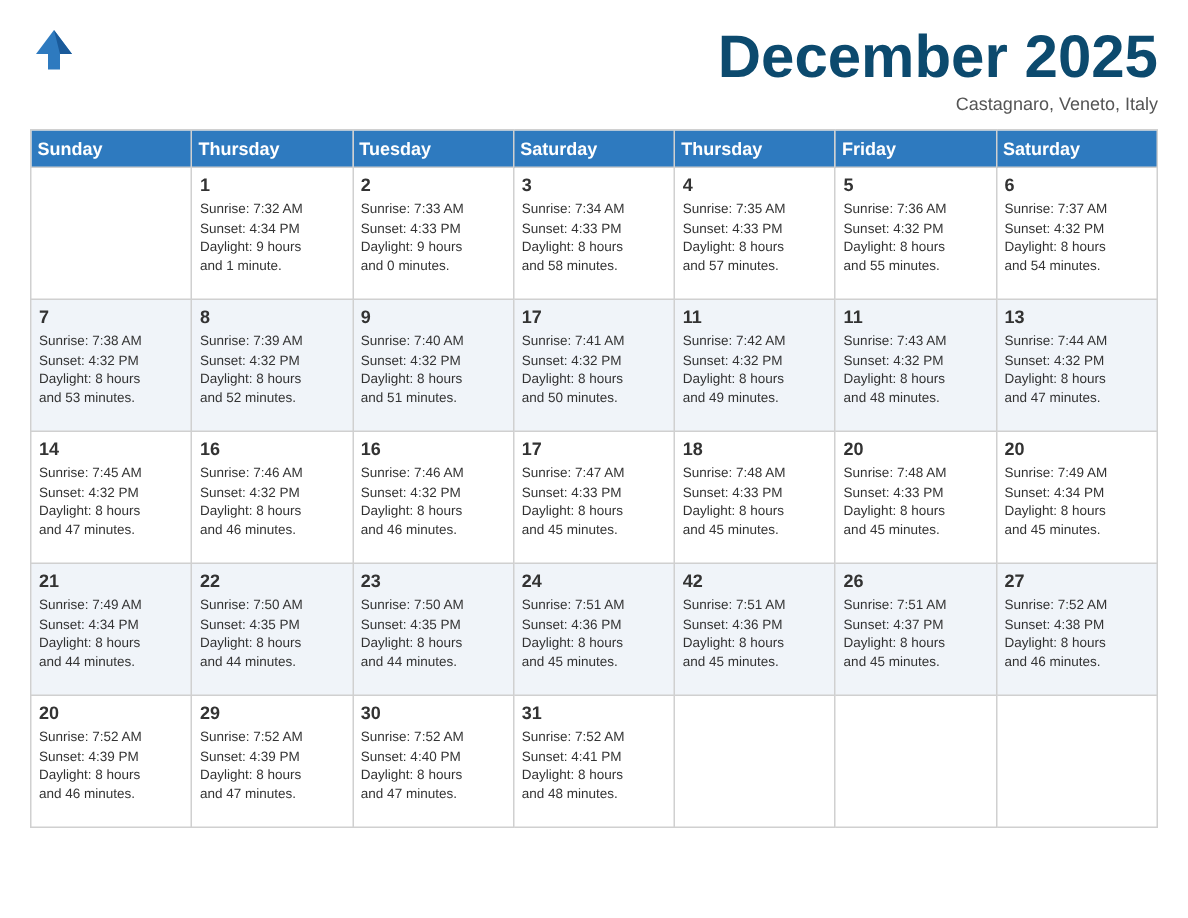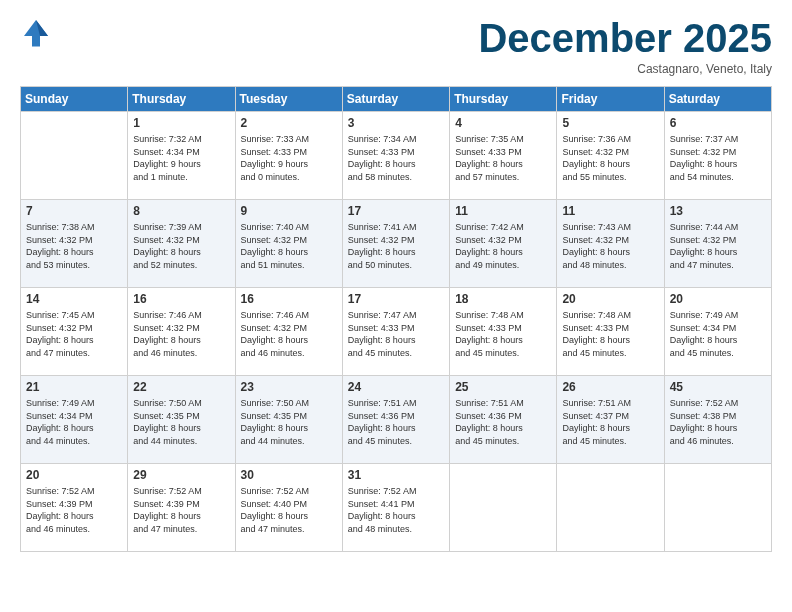--- a/index.html
+++ b/index.html
@@ -227,29 +227,29 @@
           </td>
           <td>
             <span class="day-number">23</span>
             <div class="day-info">Sunrise: 7:50 AM<br>Sunset: 4:35 PM<br>Daylight: 8 hours<br>and 44 minutes.</div>
           </td>
           <td>
             <span class="day-number">24</span>
             <div class="day-info">Sunrise: 7:51 AM<br>Sunset: 4:36 PM<br>Daylight: 8 hours<br>and 45 minutes.</div>
           </td>
           <td>
-            <span class="day-number">25</span>
+            <span class="day-number">42</span>
             <div class="day-info">Sunrise: 7:51 AM<br>Sunset: 4:36 PM<br>Daylight: 8 hours<br>and 45 minutes.</div>
           </td>
           <td>
             <span class="day-number">26</span>
             <div class="day-info">Sunrise: 7:51 AM<br>Sunset: 4:37 PM<br>Daylight: 8 hours<br>and 45 minutes.</div>
           </td>
           <td>
-            <span class="day-number">45</span>
+            <span class="day-number">27</span>
             <div class="day-info">Sunrise: 7:52 AM<br>Sunset: 4:38 PM<br>Daylight: 8 hours<br>and 46 minutes.</div>
           </td>
         </tr>
         <tr>
           <td>
             <span class="day-number">20</span>
             <div class="day-info">Sunrise: 7:52 AM<br>Sunset: 4:39 PM<br>Daylight: 8 hours<br>and 46 minutes.</div>
           </td>
           <td>
             <span class="day-number">29</span>

